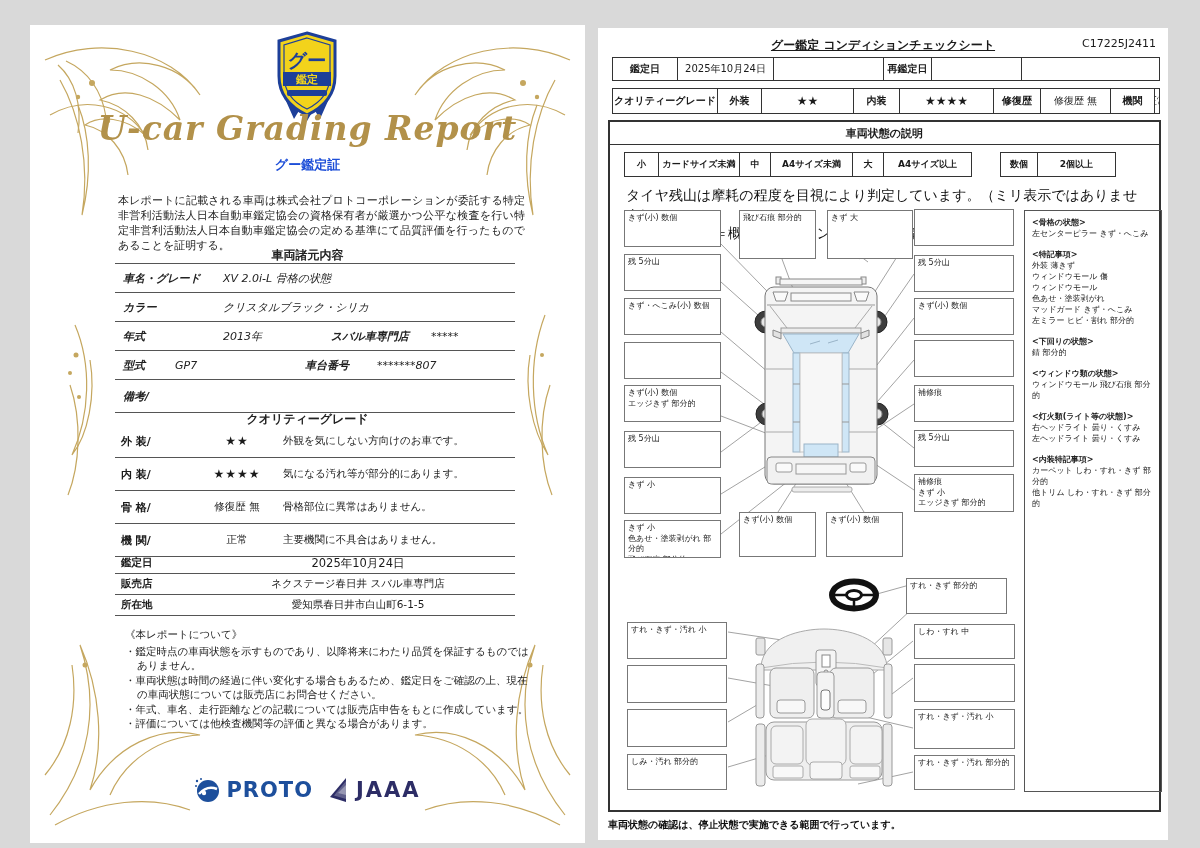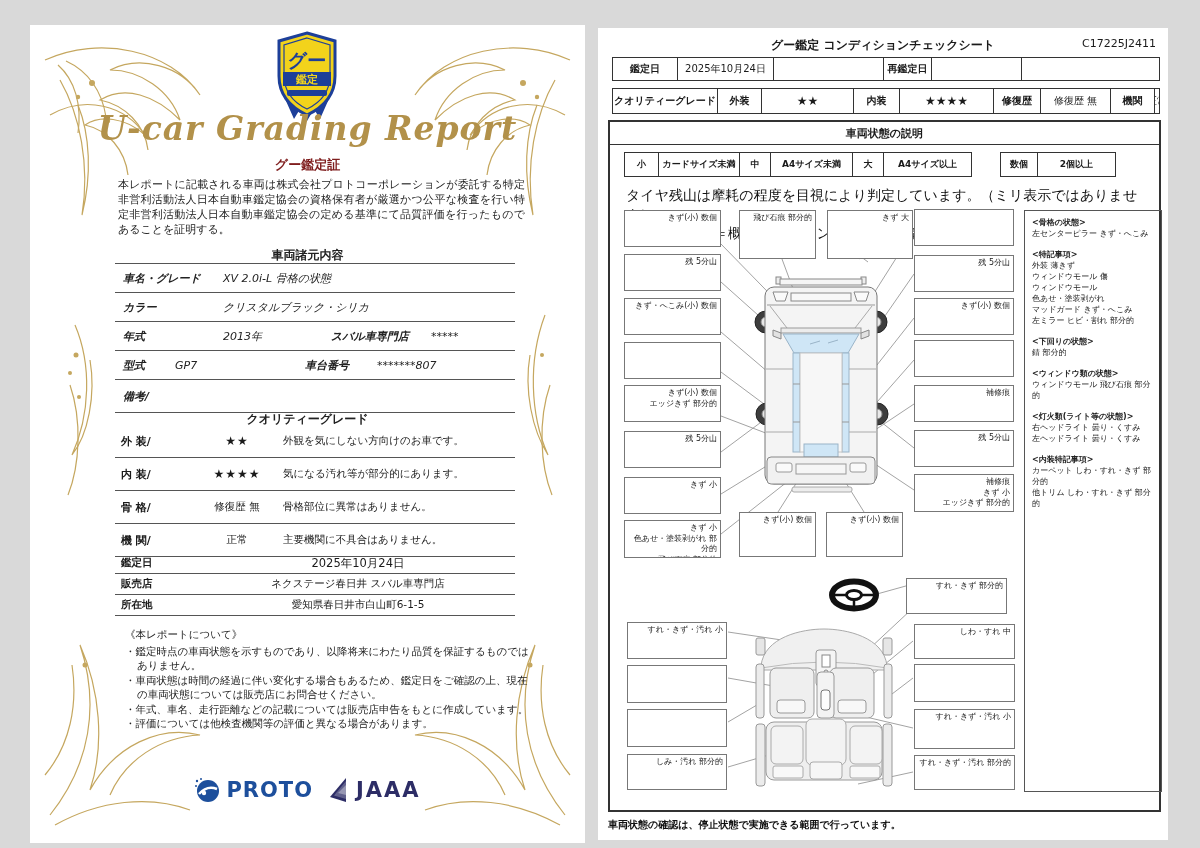--- a/index.html
+++ b/index.html
@@ -5,22 +5,22 @@
   html,body{margin:0;padding:0;}
   body{width:1200px;height:848px;background:#d9d9d9;font-family:"DejaVu Sans",sans-serif;color:#1a1a1a;position:relative;overflow:hidden;}
   .page{position:absolute;background:#ffffff;}
   .left-page{left:30px;top:25px;width:555px;height:818px;}
   .right-page{left:598px;top:28px;width:570px;height:812px;}
   
   .flourish{position:absolute;left:0;top:0;width:555px;height:818px;pointer-events:none;}
   .badge-svg{position:absolute;left:242px;top:6px;width:70px;height:92px;}
   .script-title{position:absolute;left:0;top:84px;width:100%;margin:0;text-align:center;
     font-family:"DejaVu Serif",serif;font-style:italic;font-weight:bold;font-size:33px;color:#b2914a;letter-spacing:1px;}
-  .cert-title{position:absolute;left:0;top:131px;width:100%;text-align:center;font-size:13px;font-weight:bold;color:#7f1d1d;font-family:Liberation Mono, monospace;}
-  .intro{position:absolute;left:88px;top:152px;width:407px;margin:0;font-size:11px;line-height:15px;text-align:justify;color:#222;}
+  .cert-title{position:absolute;left:0;top:131px;width:100%;text-align:center;font-size:13px;font-weight:bold;color:#1d4ed8;font-family:Liberation Mono, monospace;}
+  .intro{position:absolute;left:88px;top:168px;width:407px;margin:0;font-size:11px;line-height:15px;text-align:justify;color:#222;}
   .sec-heading{position:absolute;width:100%;text-align:center;font-size:12px;font-weight:bold;color:#222;}
   .spec-table{position:absolute;left:85px;top:238px;width:400px;border-top:1px solid #555;font-style:italic;}
   .srow{display:flex;align-items:center;height:28px;border-bottom:1px solid #555;font-size:11px;}
   .srow.tall{height:32px;}
   .sl{font-weight:bold;color:#222;}
   .w95{width:108px;padding-left:8px;box-sizing:border-box;}
   .w60{width:60px;padding-left:8px;box-sizing:border-box;}
   .sv{color:#222;}
   .grade-table{position:absolute;left:85px;top:400px;width:400px;}
   .grow{display:flex;align-items:center;height:32px;border-bottom:1px solid #555;font-size:11px;}
@@ -33,35 +33,35 @@
   .ilabel{width:80px;font-weight:bold;padding-left:6px;}
   .ivalue{flex:1;text-align:center;}
   .about{position:absolute;left:95px;top:602px;width:410px;font-size:10.5px;line-height:14.5px;color:#222;}
   .about-heading{margin-bottom:2px;}
   .about-item{padding-left:12px;text-indent:-12px;}
   .logo-row{position:absolute;left:0;top:752px;width:100%;display:flex;justify-content:center;align-items:center;gap:15px;}
   .logo-item{display:flex;align-items:center;gap:6px;}
   .proto-text{font-size:21px;font-weight:800;color:#1d4f9c;letter-spacing:1px;}
   .jaaa-text{font-size:21px;font-weight:800;color:#2d2d66;letter-spacing:2px;}
   
-  .rp-title{position:absolute;left:0;top:9px;width:100%;text-align:center;font-size:12px;font-weight:bold;}
+  .rp-title{position:absolute;left:0;top:9px;width:100%;text-align:center;font-size:12px;font-weight:bold;text-decoration:underline;}
   .rp-docid{position:absolute;right:12px;top:9px;font-size:11px;}
   .htable{position:absolute;left:14px;width:548px;display:flex;border:1px solid #333;box-sizing:border-box;}
   .htable1{top:29px;height:24px;}
   .htable2{top:60px;height:26px;}
   .hcell{display:flex;align-items:center;justify-content:center;font-size:10px;border-left:1px solid #333;box-sizing:border-box;overflow:hidden;white-space:nowrap;}
   .hcell:first-child{border-left:none;}
   .hcell.b{font-weight:bold;}
   .main-box{position:absolute;left:10px;top:92px;width:553px;height:692px;border:2px solid #333;box-sizing:border-box;}
   .mb-header{height:22px;border-bottom:1px solid #333;display:flex;align-items:center;justify-content:center;font-size:11px;font-weight:bold;}
   .legend{position:absolute;display:flex;border:1px solid #333;height:25px;box-sizing:border-box;}
   .lcell{display:flex;align-items:center;justify-content:center;font-size:9px;font-weight:bold;border-left:1px solid #333;box-sizing:border-box;white-space:nowrap;}
   .lcell:first-child{border-left:none;}
   .tire-note{position:absolute;left:16px;top:64px;font-size:14px;font-weight:normal;line-height:19px;color:#111;}
-  .abox{position:absolute;border:1px solid #777;background:#fff;font-size:8px;line-height:10.5px;padding:2px 3px;white-space:pre-line;color:#222;box-sizing:border-box;overflow:hidden;text-align:right;}
+  .abox{position:absolute;border:1px solid #777;background:#fff;font-size:8px;line-height:10.5px;padding:2px 3px;white-space:pre-line;color:#222;box-sizing:border-box;overflow:hidden;}
   .notes-panel{position:absolute;left:414px;top:88px;width:138px;height:582px;border:1px solid #555;box-sizing:border-box;padding:6px 7px;font-size:8px;line-height:11px;color:#222;overflow:hidden;}
   .note-sec{margin-bottom:10px;}
   .note-head{font-weight:bold;white-space:pre-line;}
   .note-body{white-space:pre-line;}
   .footer-note{position:absolute;left:10px;top:790px;font-size:10px;font-weight:bold;color:#111;}
   .diagram-svg{position:absolute;left:0;top:0;width:553px;height:692px;pointer-events:none;}
 </style>
 </head>
 <body>
 

